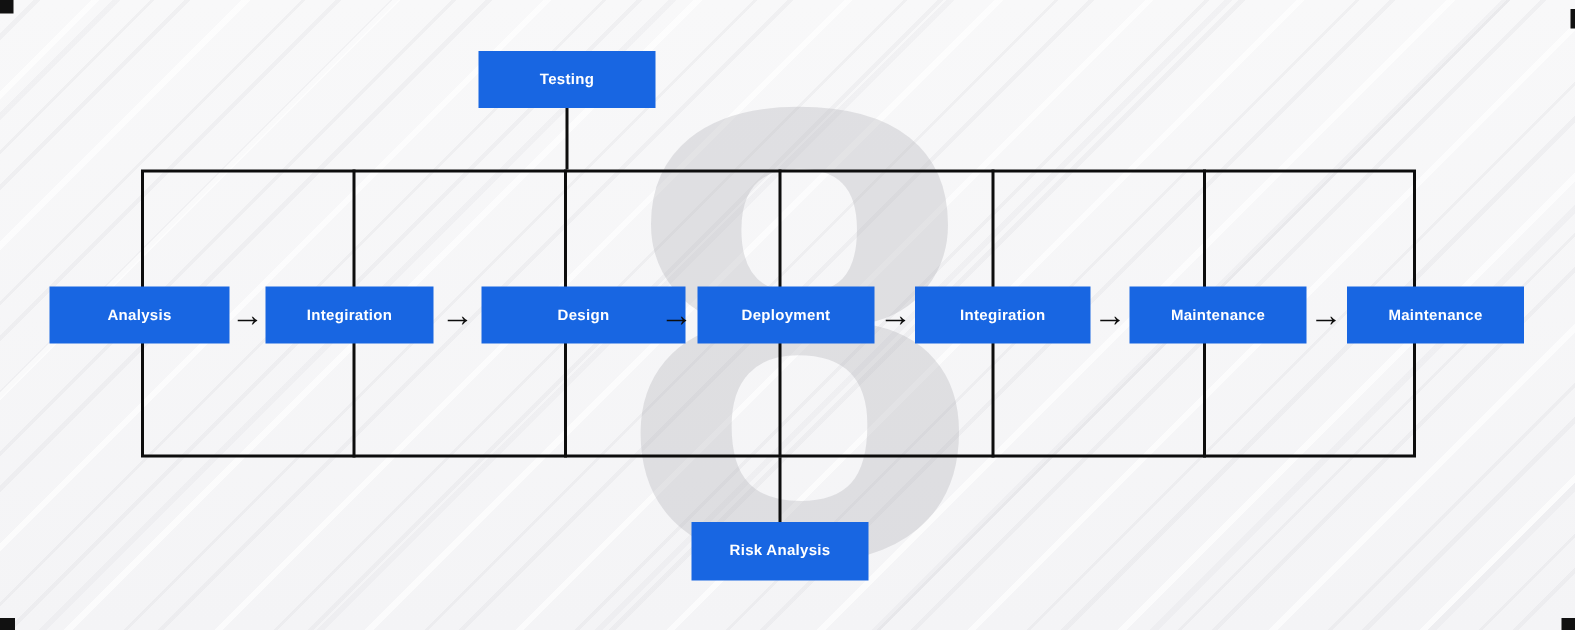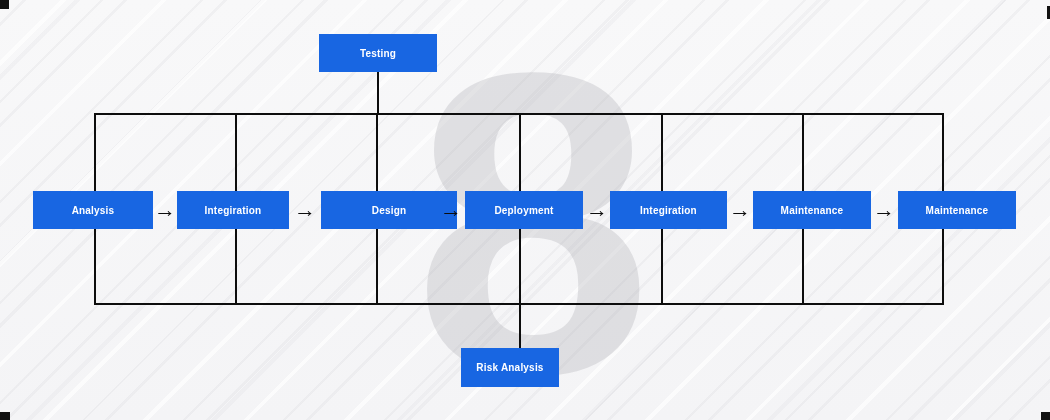--- a/index.html
+++ b/index.html
@@ -99,21 +99,21 @@
   <div class="vline grid-line" style="left:235px"></div>
   <div class="vline grid-line" style="left:376px"></div>
   <div class="vline grid-line" style="left:519px"></div>
   <div class="vline grid-line" style="left:661px"></div>
   <div class="vline grid-line" style="left:802px"></div>
 
   <div class="vline" style="left:377px; top:72px; height:41px"></div>
   <div class="vline" style="left:519px; top:305px; height:43px"></div>
 
   <div class="node" style="left:319px; top:34px; width:118px">Testing</div>
-  <div class="node" style="left:461px; top:348px; width:98px; height:39px">Risk Analysis</div>
+  <div class="node" style="left:461px; top:348px; width:118px; height:39px">Risk Analysis</div>
 
   <div class="node" style="left:33px;  top:191px; width:120px">Analysis</div>
   <div class="node" style="left:177px; top:191px; width:112px">Integiration</div>
   <div class="node" style="left:321px; top:191px; width:136px">Design</div>
   <div class="node" style="left:465px; top:191px; width:118px">Deployment</div>
   <div class="node" style="left:610px; top:191px; width:117px">Integiration</div>
   <div class="node" style="left:753px; top:191px; width:118px">Maintenance</div>
   <div class="node" style="left:898px; top:191px; width:118px">Maintenance</div>
 
   <span class="flow-arrow" style="left:165px; top:210px">→</span>

